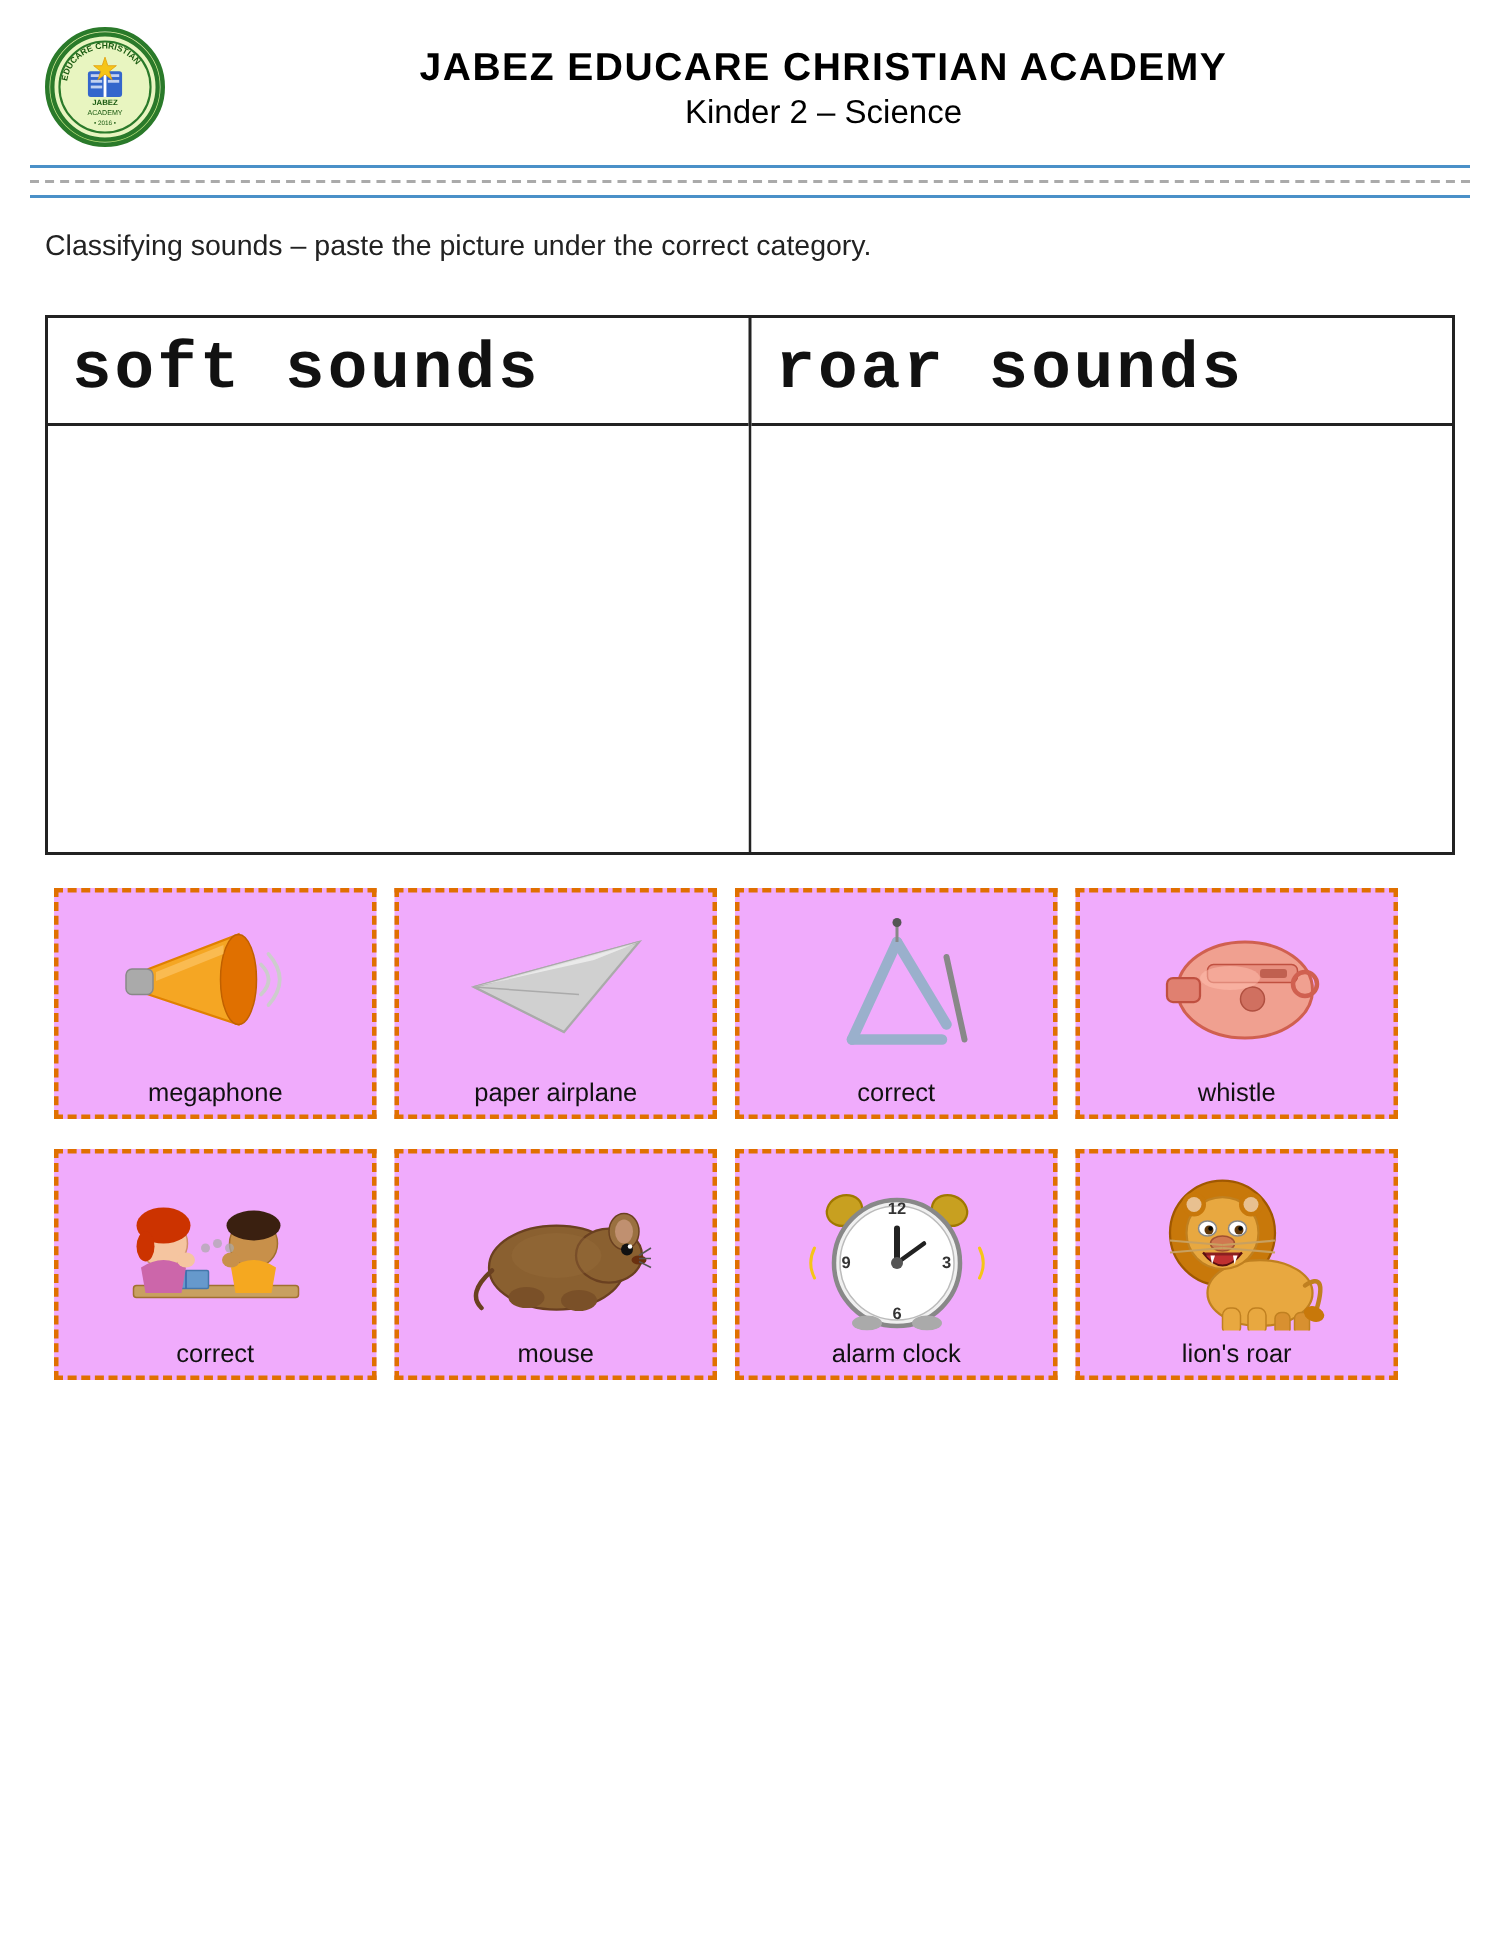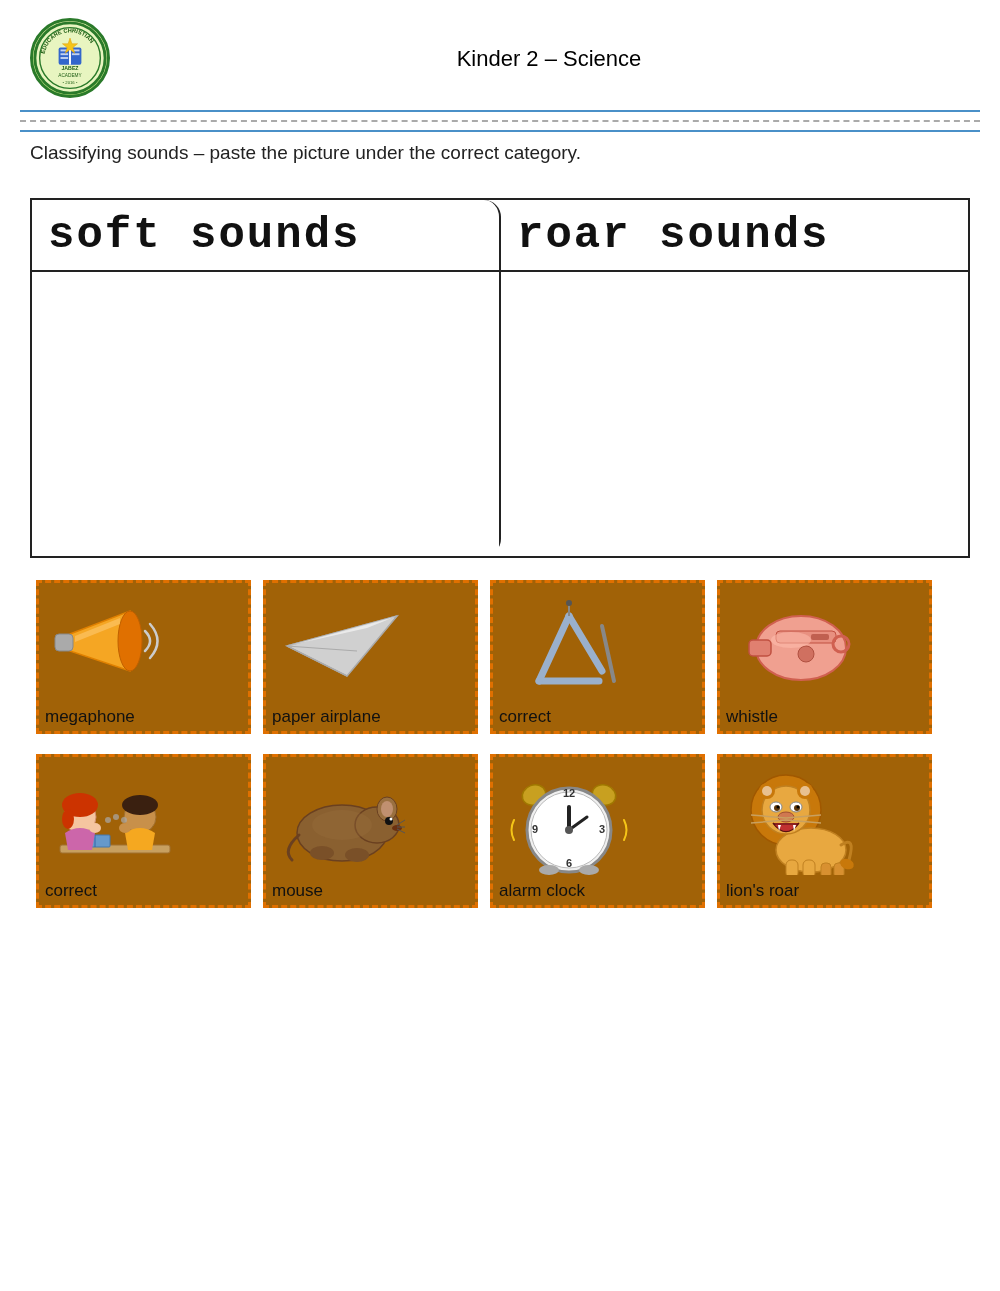--- a/index.html
+++ b/index.html
@@ -60,37 +60,36 @@
       margin: 8px 20px;
     }
     .divider-solid2 {
       border: none;
       border-top: 2px solid #4a90c8;
       margin: 0 20px;
     }
 
     
     .instruction {
-      padding: 10px 30px 10px 30px;
+      padding: 22px 30px 10px 30px;
       font-size: 19px;
       color: #222;
     }
 
     
     .classify-table {
       margin: 24px 30px 16px 30px;
       border: 2.5px solid #222;
       display: flex;
       height: 360px;
     }
     .classify-col {
       flex: 1;
       display: flex;
       flex-direction: column;
-      border-radius: 17px;
     }
     .classify-col:first-child {
       border-right: 2.5px solid #222;
     }
     .classify-header {
       border-bottom: 2.5px solid #222;
       padding: 10px 16px;
       font-size: 44px;
       font-family: 'Courier New', Courier, monospace;
       font-weight: bold;
@@ -111,24 +110,24 @@
       display: flex;
       gap: 0;
       margin-bottom: 8px;
     }
     .card {
       border: 3px dashed #e07000;
       margin: 6px;
       padding: 8px 6px 4px 6px;
       display: flex;
       flex-direction: column;
-      align-items: flex-start;
+      align-items: center;
       width: 215px;
       flex-shrink: 0;
-      background: #a16207;
+      background: #f0abfc;
     }
     .card-image {
       width: 140px;
       height: 110px;
       display: flex;
       align-items: center;
       justify-content: center;
       margin-bottom: 6px;
     }
     .card-label {
@@ -164,20 +163,21 @@
       <rect x="41" y="34" width="8" height="2" fill="#fff" opacity="0.7"></rect>
 
       <polygon points="39,18 41,24 47,24 42,28 44,34 39,30 34,34 36,28 31,24 37,24" fill="#f5c518" stroke="#e09800" stroke-width="0.5"></polygon>
 
       <text x="39" y="52" font-size="5.5" fill="#1a5a10" font-weight="bold" text-anchor="middle" font-family="Arial">JABEZ</text>
       <text x="39" y="59" font-size="5" fill="#1a5a10" text-anchor="middle" font-family="Arial">ACADEMY</text>
       <text x="39" y="66" font-size="4.5" fill="#1a5a10" text-anchor="middle" font-family="Arial">• 2016 •</text>
     </svg>
   </div>
   <div class="header-text">
+    <div class="header-title">JABEZ EDUCARE CHRISTIAN ACADEMY</div>
     <div class="header-subtitle">Kinder 2  – Science</div>
   </div>
 </div>
 
 <hr class="divider-solid">
 <hr class="divider-dashed">
 <hr class="divider-solid2">
 
 <div class="instruction">Classifying sounds – paste the picture under the correct category.</div>
 

